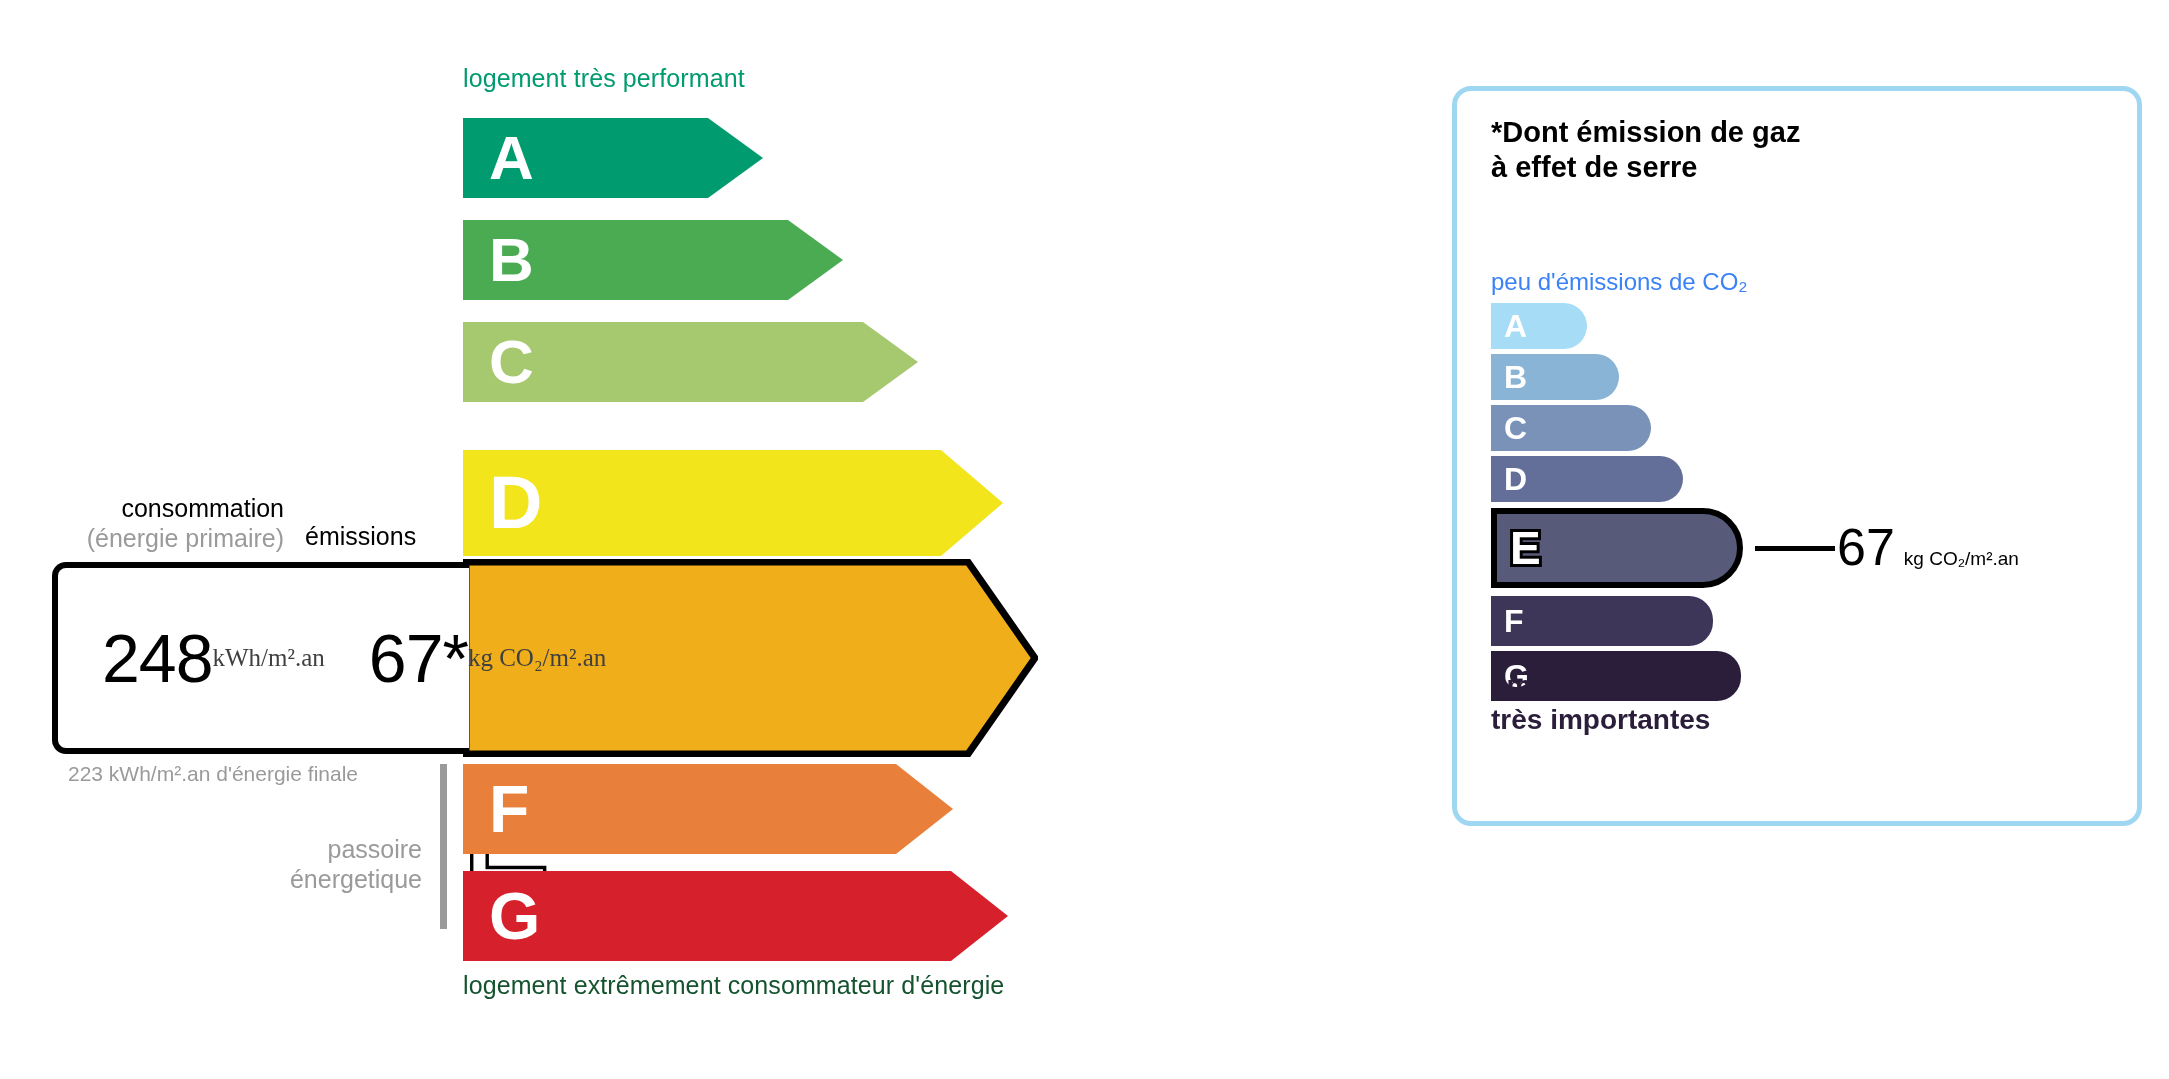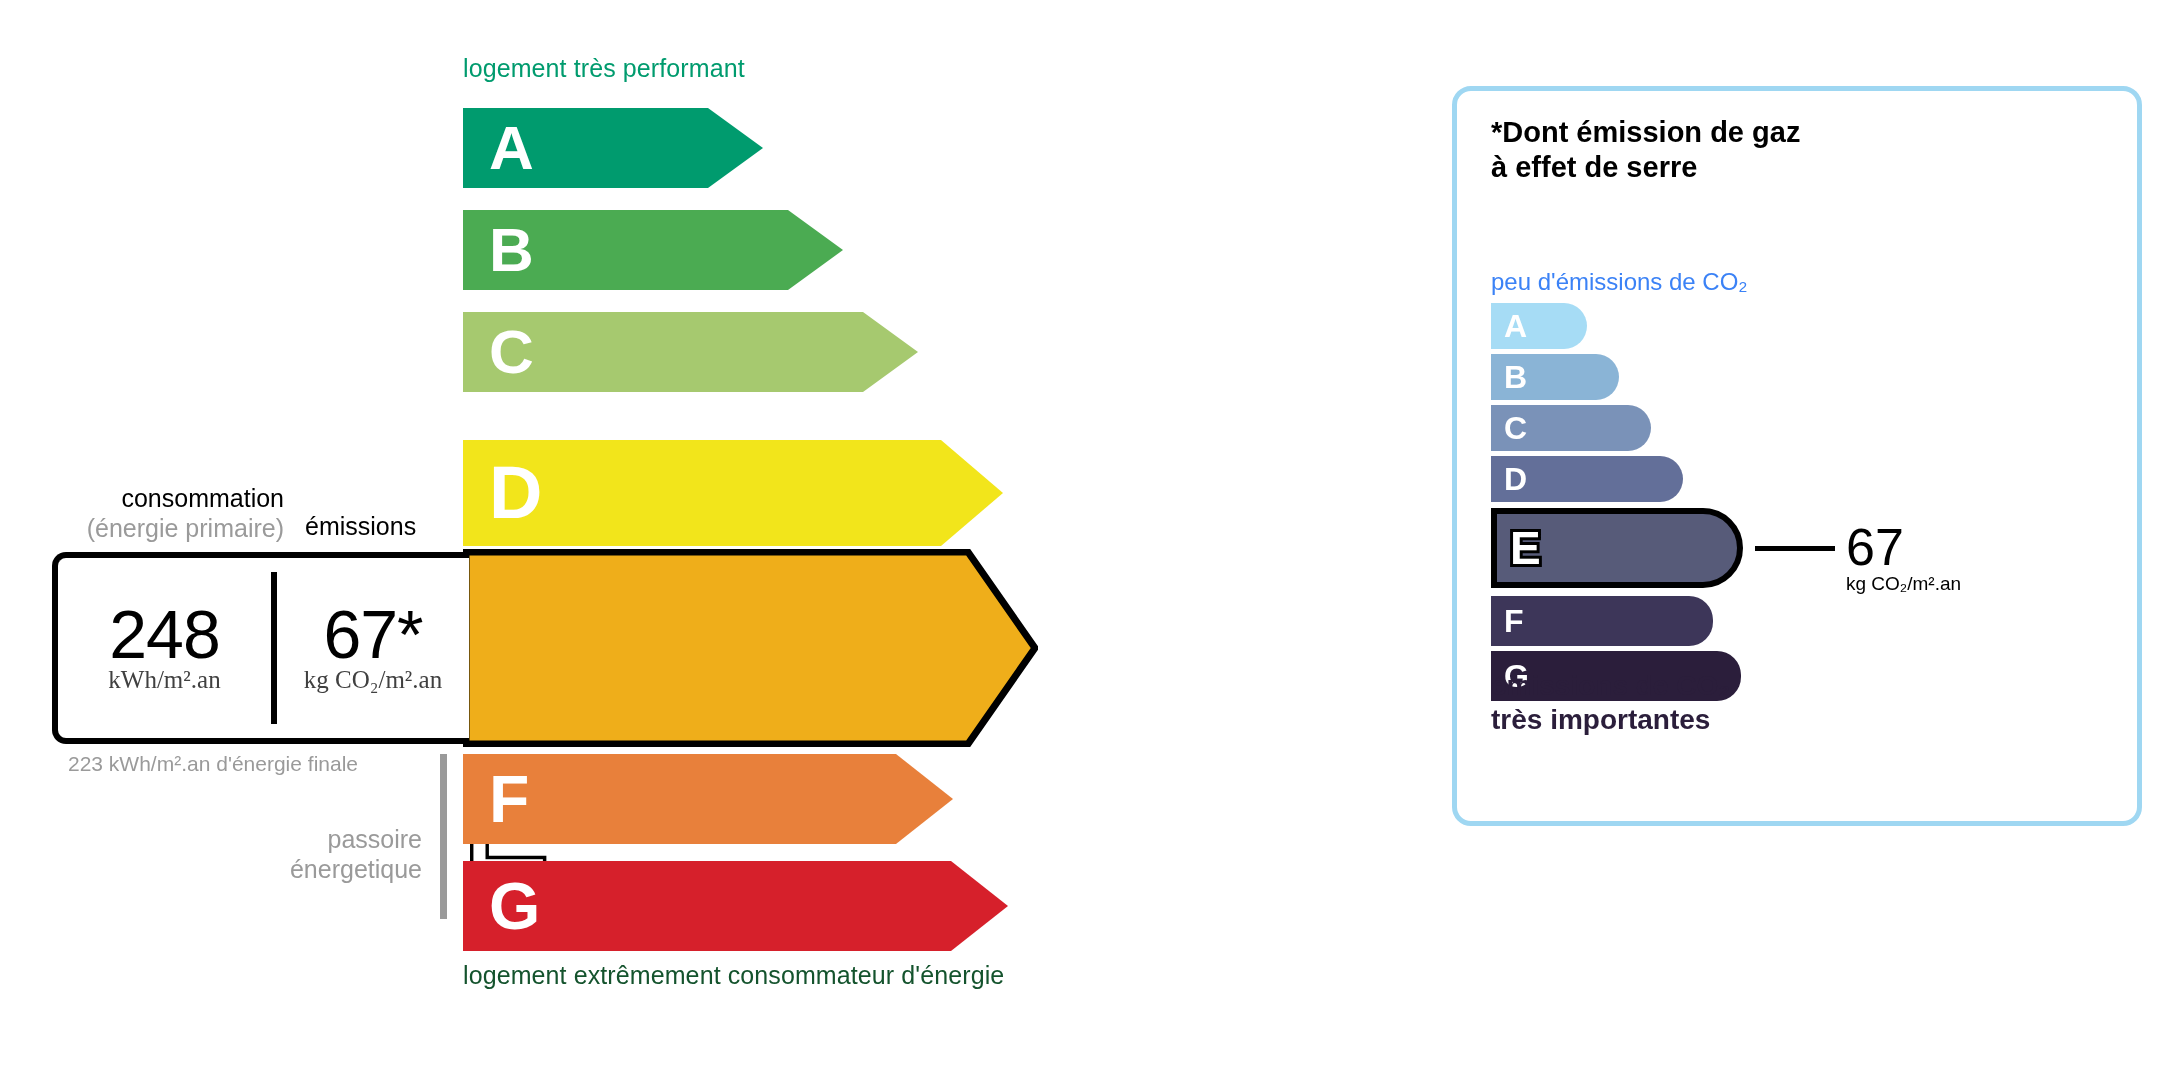--- a/index.html
+++ b/index.html
@@ -11,21 +11,21 @@
     width: 2169px;
     height: 1079px;
     position: relative;
     font-family: "Liberation Sans", "DejaVu Sans", sans-serif;
     overflow: hidden;
   }
 
   
   #energy-panel {
     position: absolute;
-    left: 0; top: 6px;
+    left: 0; top: 16px;
     width: 1400px; height: 814px;
   }
 
   .dpe-top-caption {
     position: absolute;
     left: 463px;
     top: 48px;
     font-size: 25px;
     color: #009B6E;
     white-space: nowrap;
@@ -82,23 +82,24 @@
     border-top-left-radius: 14px;
     border-bottom-left-radius: 14px;
     background: #fff;
     box-sizing: border-box;
     display: flex;
     z-index: 5;
   }
   .vb-cell {
     flex: 1;
     display: flex;
-    flex-direction: column;
+    flex-direction: row;
     align-items: center;
     justify-content: center;
+    padding-left: 44px;
   }
   .vb-cell.left-cell { flex: 0 0 213px; }
   .vb-divider {
     width: 6px;
     background: #000;
     margin: 14px 0;
   }
   .vb-number {
     font-size: 68px;
     line-height: 0.95;
@@ -361,20 +362,20 @@
 
   <div class="cbar" id="cbar-F" style="top: 505px; height: 50px; width: 222px; background: rgb(61, 54, 89);">
     <span class="cbar-letter">F</span>
   </div>
   <div class="cbar" id="cbar-G" style="top: 560px; height: 50px; width: 250px; background: rgb(43, 30, 59);">
     <span class="cbar-letter">G</span>
   </div>
 
   <div id="co2-leader" style="left:298px; top:455px; width:80px;"></div>
 
-  <div id="co2-callout" style="left:380px; top:430px;flex-direction:column;">
+  <div id="co2-callout" style="left:380px; top:430px;">
     <span class="co2-num">67</span>
     <span class="co2-unit">kg CO₂/m².an</span>
   </div>
 
   <div id="co2-bottom-caption" style="color: rgb(43, 30, 59);">émissions de CO₂
 très importantes</div>
 </div>
 
 </body></html>

